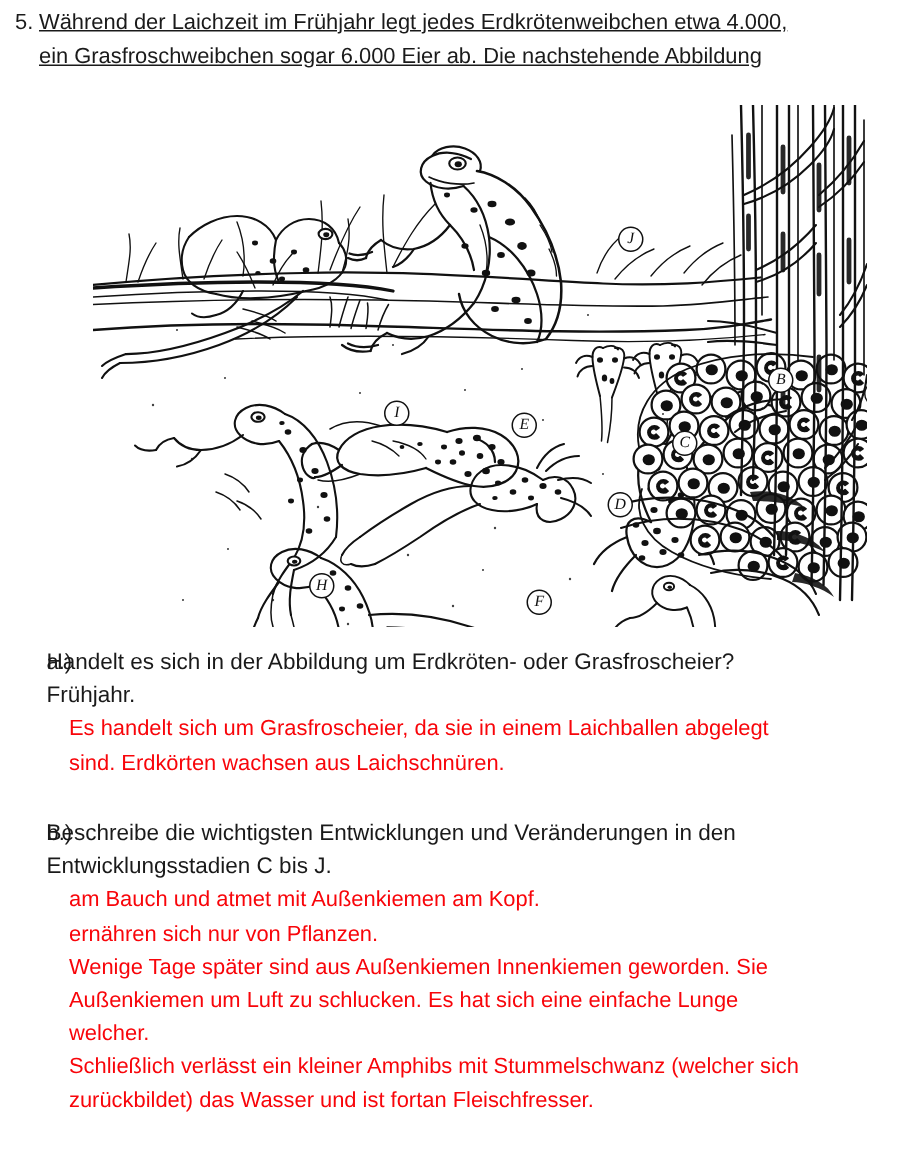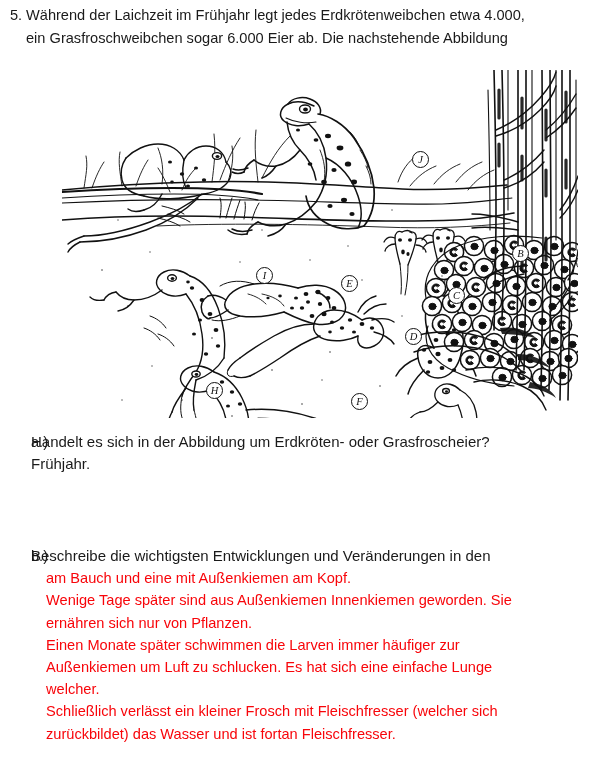--- a/index.html
+++ b/index.html
@@ -10,21 +10,21 @@
     -webkit-font-smoothing:antialiased;
   }
   .page{position:absolute;left:0;top:0;width:608px;height:784px;}
 
   
   .question{position:absolute;left:0;top:4px;width:608px;}
   .q-row{display:flex;align-items:flex-start;}
   .q-num{width:26px;flex:0 0 26px;text-align:left;padding-left:10px;
          font-size:14.6px;line-height:22.5px;box-sizing:border-box;}
   .q-body{flex:1;font-size:14.6px;line-height:22.5px;padding-right:8px;}
-  .q-line{white-space:nowrap;}
+  .q-line{white-space:nowrap;text-decoration:underline;}
 
   
   .figure{position:absolute;left:62px;top:70px;width:516px;height:348px;
           background:#fff;overflow:hidden;}
   .figure svg{display:block;}
   .lbl{position:absolute;width:17px;height:17px;border-radius:50%;
        border:1.4px solid #111;background:#fff;
        font-size:10.5px;line-height:15px;text-align:center;
        color:#111;font-family:"Liberation Serif",serif;font-style:italic;
        box-sizing:border-box;z-index:6;}
@@ -593,34 +593,38 @@
   </div>
 
   <div class="sec" style="left:0;top:431px;">
     <div class="s-row">
       <div class="s-tag">a.)</div>
       <div class="s-body">
         <div class="ln">Handelt es sich in der Abbildung um Erdkröten- oder Grasfroscheier?</div>
         <div class="ln">Frühjahr.</div>
       </div>
     </div>
+    <div class="ans">
+      <div class="ln">Es handelt sich um Grasfroscheier, da sie in einem Laichballen abgelegt</div>
+      <div class="ln">sind. Erdkörten wachsen aus Laichschnüren.</div>
+    </div>
   </div>
 
   <div class="sec" style="left:0;top:545px;">
     <div class="s-row">
       <div class="s-tag">b.)</div>
       <div class="s-body">
         <div class="ln">Beschreibe die wichtigsten Entwicklungen und Veränderungen in den</div>
+        <div class="ln">Entwicklungsstadien C bis J.</div>
       </div>
     </div>
     <div class="ans">
-      <div class="ln">am Bauch und eine mit Außenkiemen am Kopf.</div>
+      <div class="ln">am Bauch und atmet mit Außenkiemen am Kopf.</div>
+      <div class="ln">ernähren sich nur von Pflanzen.</div>
       <div class="ln">Wenige Tage später sind aus Außenkiemen Innenkiemen geworden. Sie</div>
-      <div class="ln">ernähren sich nur von Pflanzen.</div>
-      <div class="ln">Einen Monate später schwimmen die Larven immer häufiger zur</div>
       <div class="ln">Außenkiemen um Luft zu schlucken. Es hat sich eine einfache Lunge</div>
       <div class="ln">welcher.</div>
-      <div class="ln">Schließlich verlässt ein kleiner Frosch mit Fleischfresser (welcher sich</div>
+      <div class="ln">Schließlich verlässt ein kleiner Amphibs mit Stummelschwanz (welcher sich</div>
       <div class="ln">zurückbildet) das Wasser und ist fortan Fleischfresser.</div>
     </div>
   </div>
 
 </div>
 
 </body></html>

